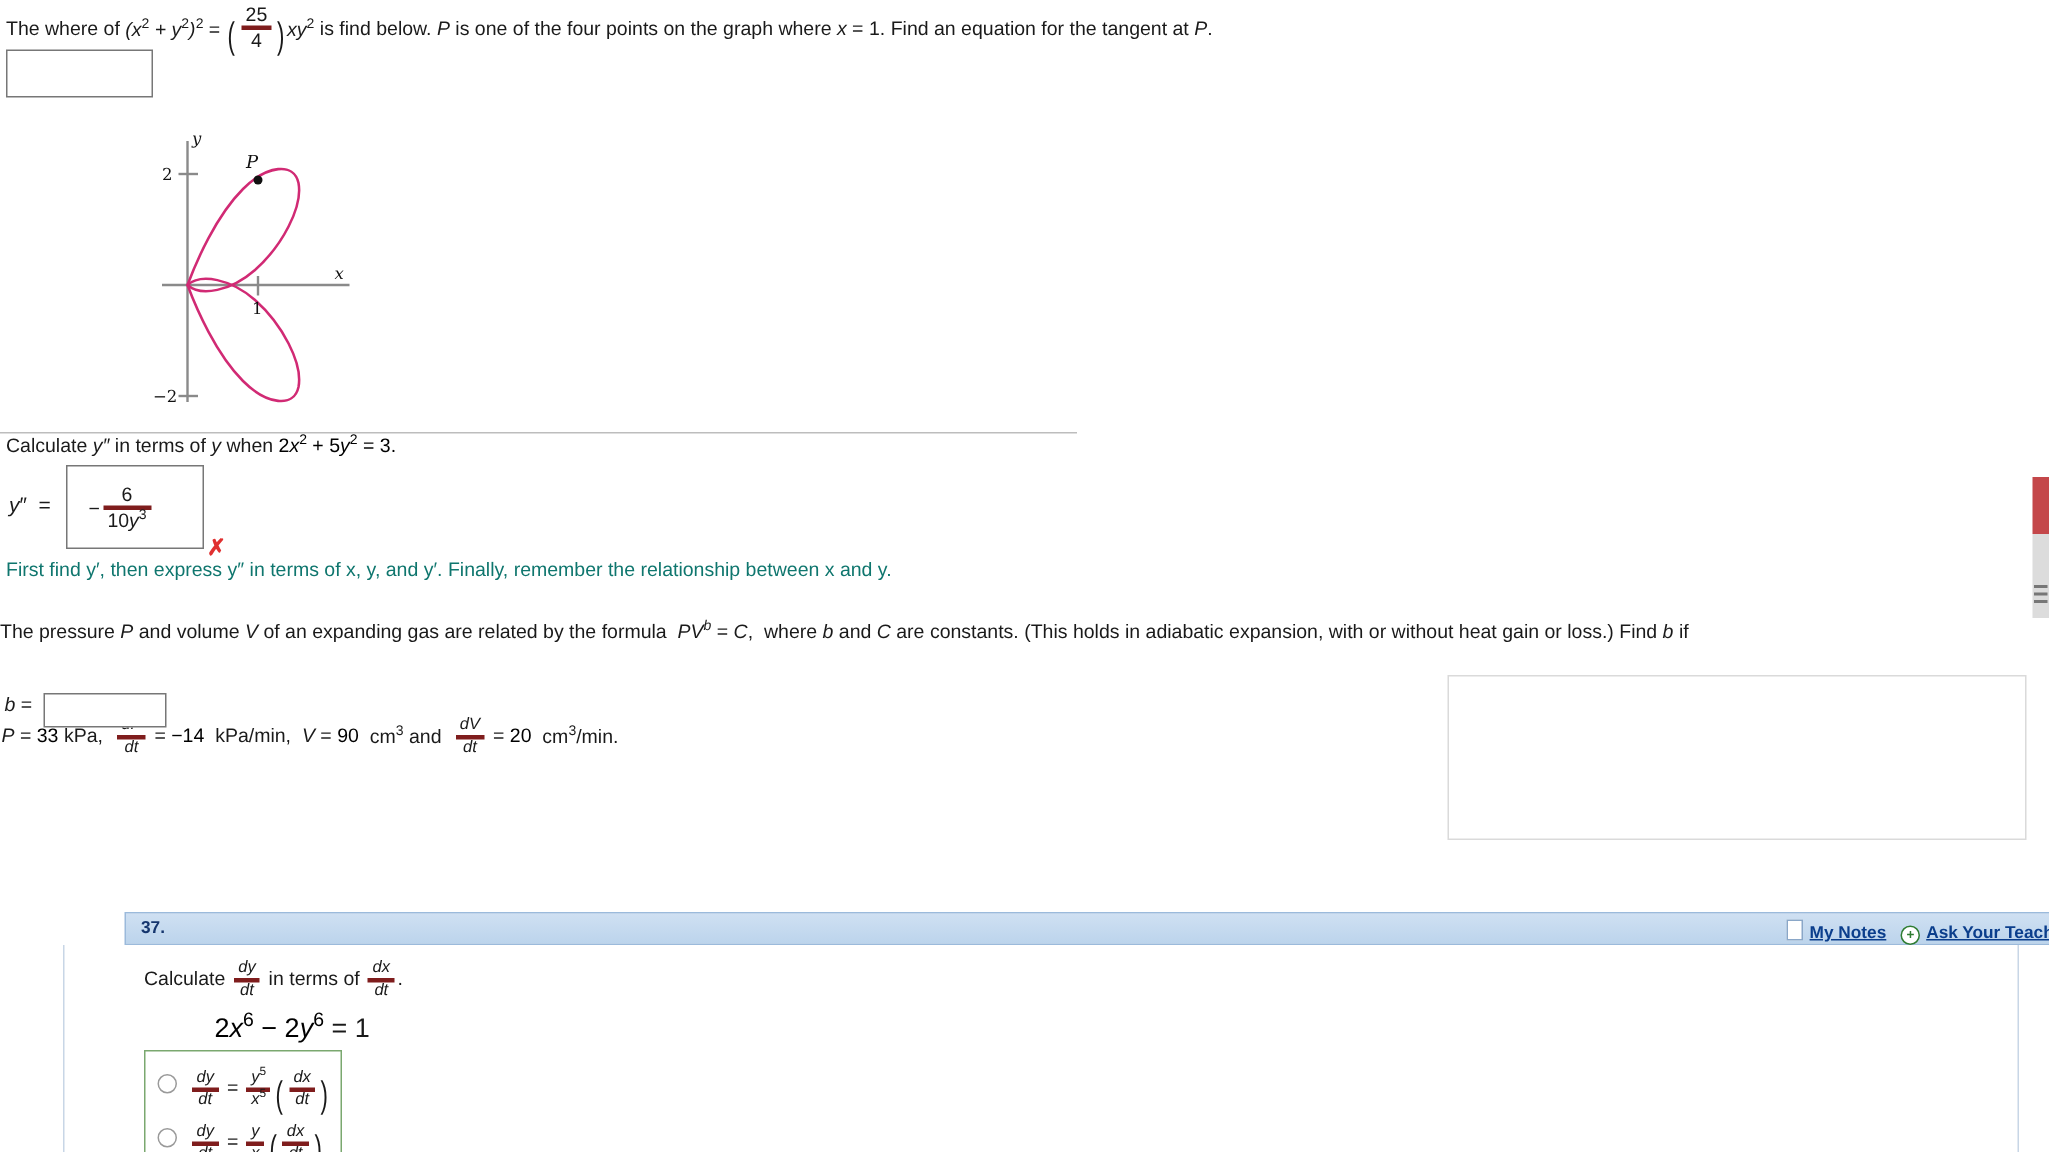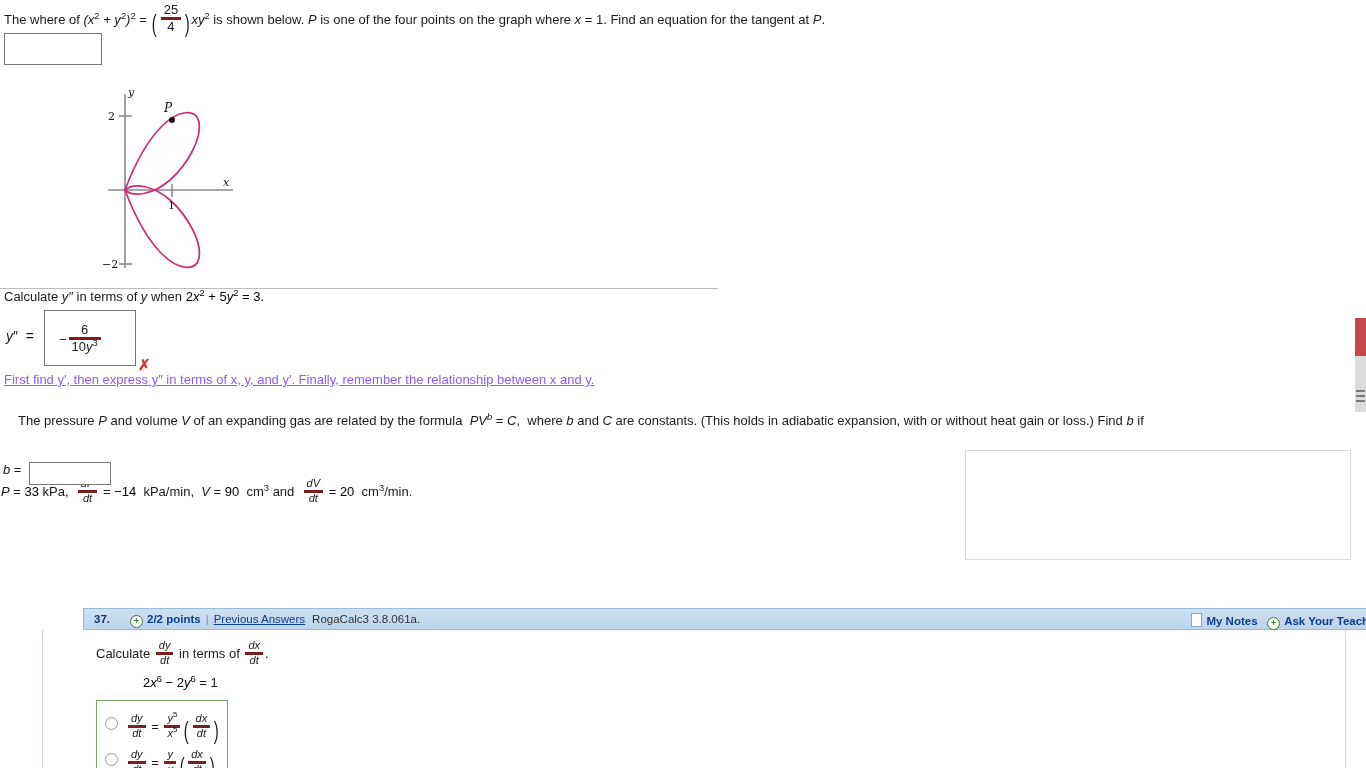--- a/index.html
+++ b/index.html
@@ -32,24 +32,24 @@
 
   
   #divider{left:0px;top:288px;width:718px;height:1px;background:#bdbdbd;}
 
   
   #q2-text{left:4px;top:289px;font-size:13px;}
   #q2-ansbox{left:44px;top:310px;width:90px;height:54px;border:1px solid #777;background:#fff;}
   #q2-lhs{left:6px;top:328px;font-size:14px;}
   #q2-frac{position:absolute;left:14px;top:12px;font-size:13px;}
   #q2-x{left:138px;top:356px;color:#e03030;font-size:15px;font-weight:bold;}
-  #q2-hint{left:4px;top:372px;color:#8b5cf6;font-size:13px;text-decoration:underline;}
-
-  
-  #q3-l1{left:18px;top:413px;font-size:13px;width:1340px;}
+  #q2-hint{left:4px;top:372px;color:#0f766e;font-size:13px;}
+
+  
+  #q3-l1{left:0;top:413px;font-size:13px;width:1340px;}
   #q3-l2{left:1px;top:434px;font-size:13px;margin-top:44px;}
   #q3-l3{left:3px;top:462px;font-size:13px;}
   #q3-input{display:inline-block;width:76px;height:19px;border:1px solid #777;background:#fff;vertical-align:-4px;margin-left:4px;}
 
   
   #right-panel{left:965px;top:450px;width:384px;height:108px;border:1px solid #dadada;background:#fff;}
   #scroll-thumb{left:1355px;top:318px;width:11px;height:38px;background:#c4474a;}
   #scroll-track2{left:1355px;top:356px;width:11px;height:56px;background:#dcdcdc;}
   .grip{position:absolute;left:1356px;width:9px;height:2px;background:#777;}
 
@@ -61,42 +61,42 @@
   #qhead .pts{position:absolute;left:46px;top:4px;}
   #qhead .bullet{display:inline-block;width:11px;height:11px;border-radius:50%;
      background:#ffffff;border:1px solid #2f7d32;color:#2f7d32;font-size:9px;line-height:10px;
      text-align:center;vertical-align:-1px;margin-right:4px;font-weight:bold;}
   #qhead .ptstxt{font-weight:bold;color:#0b3e8c;}
   #qhead .sep{color:#6b8fc0;margin:0 5px;}
   #qhead .prev{color:#0b3e8c;}
   #qhead .code{color:#333;margin-left:7px;}
   #qhead .right{position:absolute;right:6px;top:4px;white-space:nowrap;}
   #qhead .note-icon{display:inline-block;width:9px;height:12px;background:#fff;border:1px solid #8aa7c8;vertical-align:-2px;margin-right:4px;}
-  #qhead b{font-weight:bold;}
+  #qhead b{font-weight:bold;text-decoration:underline;}
 
   #qbody{left:42px;top:630px;width:1304px;height:138px;background:#fff;
          border-left:1px solid #c8d6e6;border-right:1px solid #c8d6e6;box-sizing:border-box;}
   #q37-l1{left:96px;top:640px;font-size:13px;}
-  #q37-eq{left:143px;top:675px;font-size:13px;}
+  #q37-eq{left:143px;top:675px;font-size:18px;}
   #opts{left:96px;top:700px;width:132px;height:68px;border:1px solid #7aa86f;
         border-bottom:none;background:#fff;box-sizing:border-box;}
   .opt{position:absolute;left:8px;font-size:13px;white-space:nowrap;}
   .radio{display:inline-block;width:11px;height:11px;border-radius:50%;
          border:1px solid #9a9a9a;background:#fff;vertical-align:1px;margin-right:8px;}
 </style>
 </head>
 <body>
 
 <div class="abs" id="prompt">
   <span>The where of</span>
   <span>
     <i>(x</i><sup>2</sup><i> + y</i><sup>2</sup><i>)</i><sup>2</sup> =
     <span class="paren">(</span><span class="frac"><span class="num">25</span><span class="den">4</span></span><span class="paren">)</span><i>xy</i><sup>2</sup>
   </span>
-  <span>is shown below.</span>
+  <span>is find below.</span>
   <span><i>P</i> is one of the four points on the graph where</span>
   <span><i>x</i> = 1.</span>
   <span>Find an equation for the tangent at <i>P</i>.</span>
 </div>
 
 <input class="abs" id="ans-box-1" type="text" value="" style="">
 
 <div class="abs" id="graph">
   <svg width="150" height="196" viewBox="0 0 150 196">
 
@@ -176,23 +176,20 @@
 <div class="abs" id="right-panel"></div>
 
 <div class="abs" id="scroll-track2"></div>
 <div class="abs" id="scroll-thumb"></div>
 <div class="grip" style="top:390px;"></div>
 <div class="grip" style="top:395px;"></div>
 <div class="grip" style="top:400px;"></div>
 
 <div class="abs" id="qhead">
   <span class="num">37.</span>
-  <span class="pts">
-    <span class="bullet">+</span><span class="ptstxt">2/2 points</span><span class="sep">|</span><a class="prev" href="#">Previous Answers</a><span class="code">RogaCalc3 3.8.061a.</span>
-  </span>
   <span class="right">
     <span class="note-icon"></span><b>My Notes</b>
     &nbsp;&nbsp;<span class="bullet">+</span><b>Ask Your Teacher</b>
   </span>
 </div>
 
 <div class="abs" id="qbody"></div>
 
 <div class="abs" id="q37-l1">
   <span>Calculate</span>

